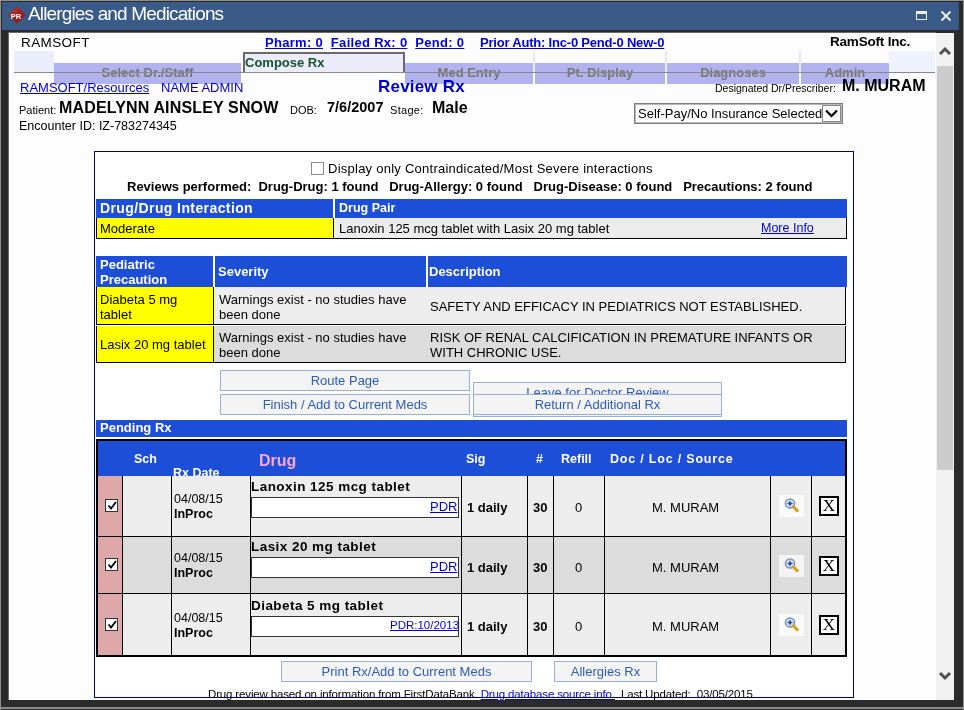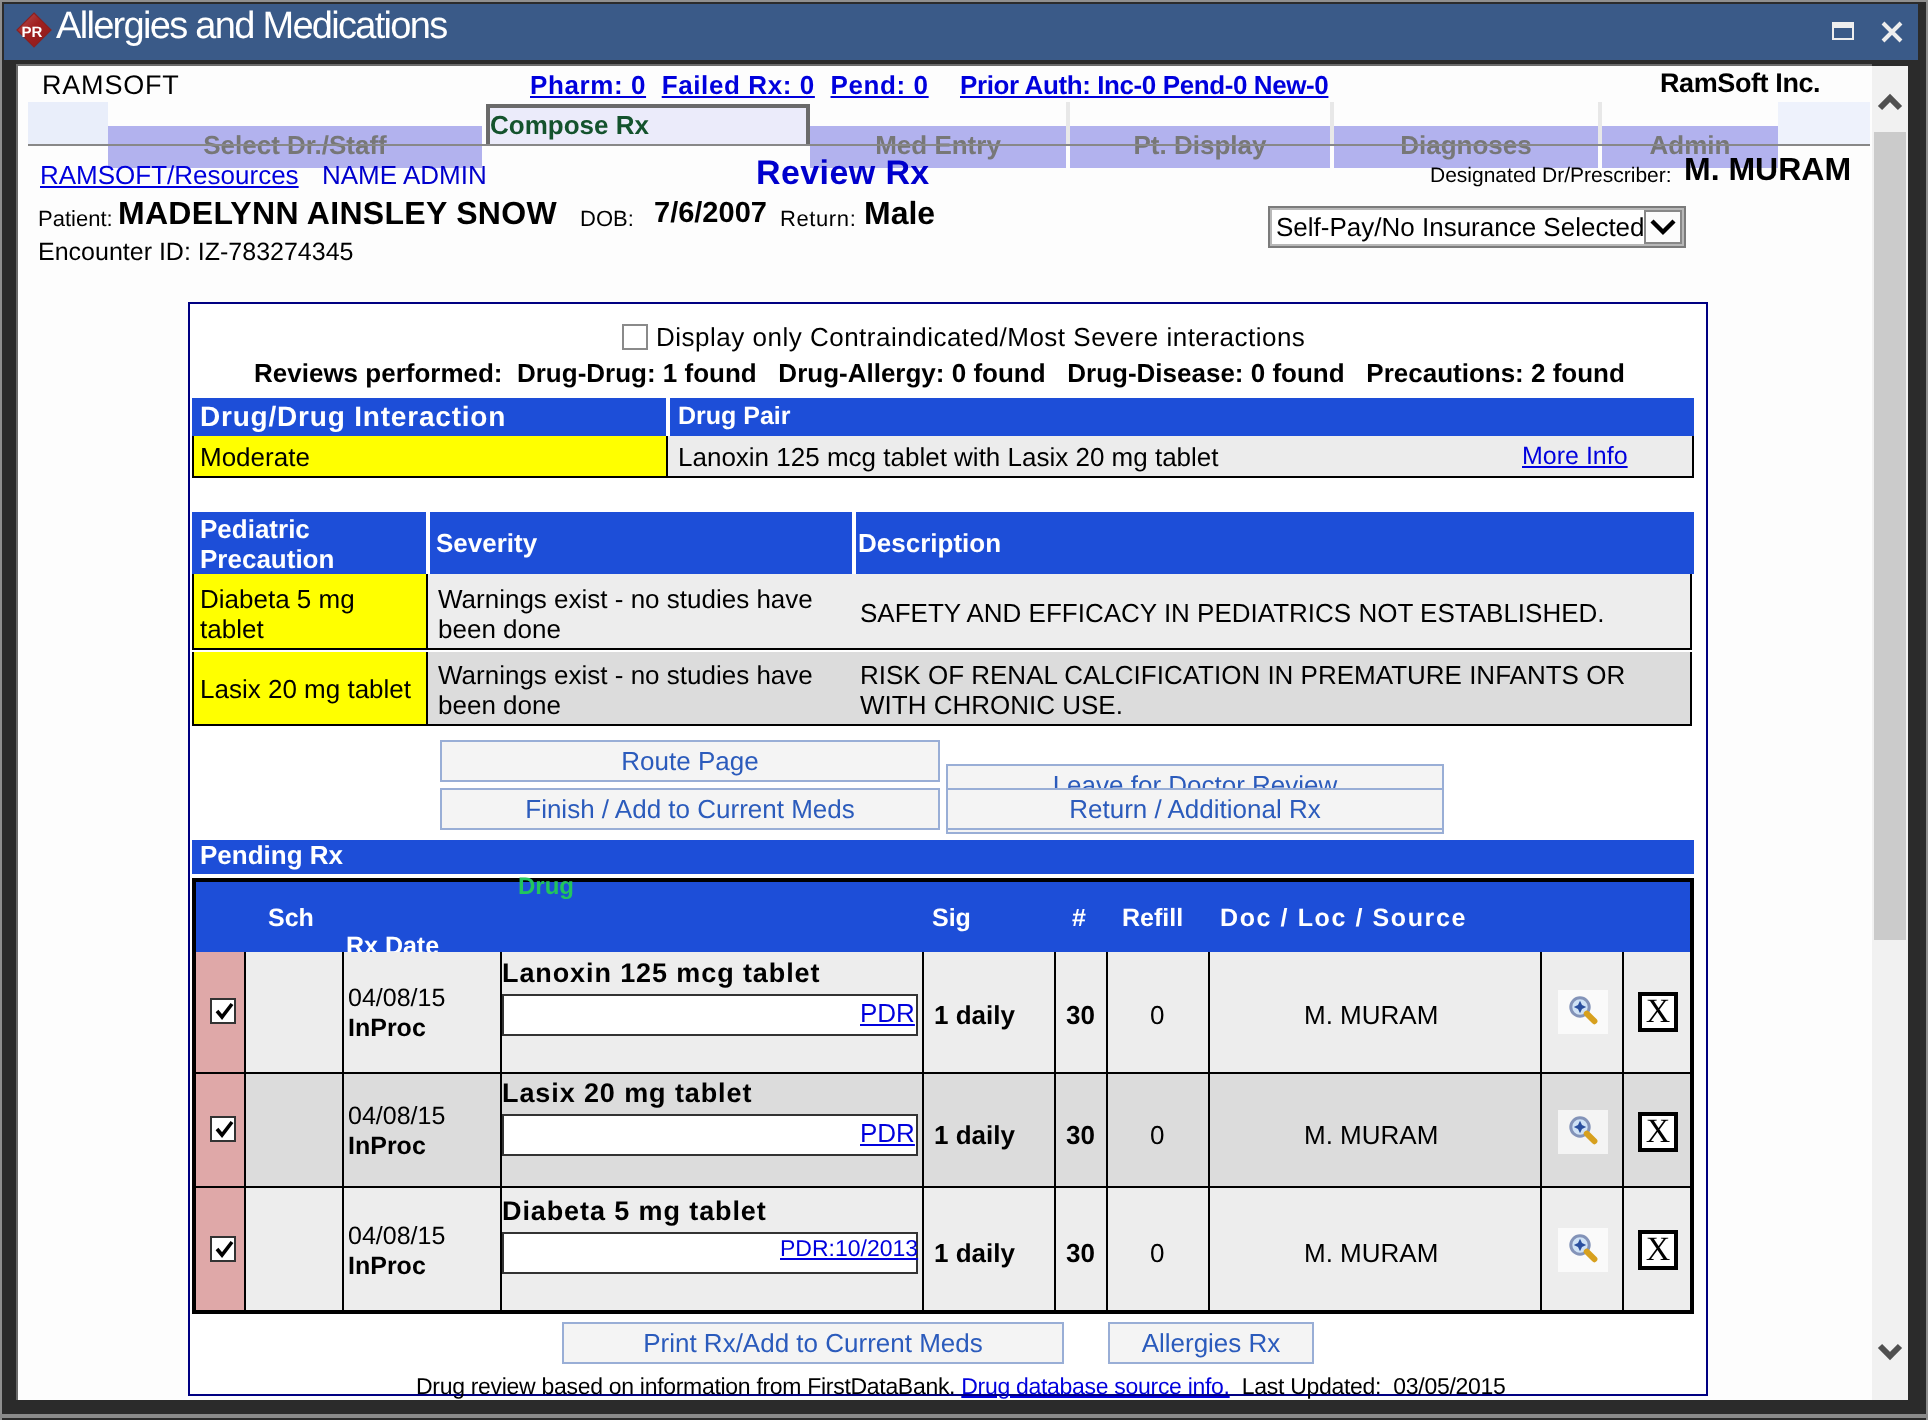--- a/index.html
+++ b/index.html
@@ -76,21 +76,21 @@
 <div class="abs link" style="left:20px;top:80px;font-size:13px">RAMSOFT/Resources</div>
 <div class="abs" style="left:161px;top:80px;font-size:13px;color:#0000cc">NAME ADMIN</div>
 <div class="abs" style="left:378px;top:77px;font-size:17px;font-weight:bold;color:#0000cc;letter-spacing:0.2px">Review Rx</div>
 <div class="abs" style="left:715px;top:82px;font-size:10.5px">Designated Dr/Prescriber:</div>
 <div class="abs" style="left:842px;top:77px;font-size:16px;font-weight:bold">M. MURAM</div>
 
 <div class="abs" style="left:19px;top:104px;font-size:11px">Patient:</div>
 <div class="abs" style="left:59px;top:99px;font-size:16px;font-weight:bold;letter-spacing:0.15px">MADELYNN AINSLEY SNOW</div>
 <div class="abs" style="left:290px;top:104px;font-size:11px">DOB:</div>
 <div class="abs" style="left:327px;top:99px;font-size:14.5px;font-weight:bold">7/6/2007</div>
-<div class="abs" style="left:390px;top:104px;font-size:11px;letter-spacing:0.3px">Return:</div>
+<div class="abs" style="left:390px;top:104px;font-size:11px;letter-spacing:0.3px">Stage:</div>
 <div class="abs" style="left:432px;top:99px;font-size:16px;font-weight:bold">Male</div>
 <div class="abs" style="left:19px;top:119px;font-size:12.5px">Encounter ID: IZ-783274345</div>
 
 <div class="abs" style="left:634px;top:103px;width:209px;height:21px;background:#fff;border:1px solid #7b7b7b;box-shadow:inset 0 0 0 1px #b8b8b8"></div>
 <div class="abs" style="left:638px;top:106px;font-size:13px">Self-Pay/No Insurance Selected</div>
 <div class="abs" style="left:822px;top:105px;width:19px;height:17px;background:#fcfcfc;border:1px solid #888"></div>
 <svg class="abs" style="left:824px;top:109px" width="15" height="10">
     <path d="M2,1.5 L7.5,7 L13,1.5" stroke="#000" stroke-width="2.2" fill="none"></path>
   </svg>
 
@@ -136,21 +136,21 @@
 <div class="btn" style="left:473px;top:382px;width:249px;height:35px;line-height:19px">Leave for Doctor Review</div>
 <div class="btn" style="left:220px;top:394px;width:250px;height:21px;line-height:19px">Finish / Add to Current Meds</div>
 <div class="btn" style="left:473px;top:394px;width:249px;height:21px;line-height:19px">Return / Additional Rx</div>
 
 <div class="abs navy" style="left:96px;top:420px;width:751px;height:17px;font-size:13px;line-height:16px"><span style="margin-left:4px">Pending Rx</span></div>
 
 <div class="abs" style="left:96px;top:439px;width:751px;height:218px;border:2px solid #000"></div>
 <div class="abs navy" style="left:98px;top:441px;width:747px;height:35px"></div>
 <div class="abs" style="left:134px;top:452px;font-size:12.5px;font-weight:bold;color:#fff">Sch</div>
 <div class="abs" style="left:173px;top:466px;font-size:12.5px;font-weight:bold;color:#fff;line-height:14px">Rx Date<br>Stage</div>
-<div class="abs" style="left:259px;top:436px;font-size:12px;font-weight:bold;color:#22c55e">Drug</div>
+<div class="abs" style="left:259px;top:452px;font-size:16px;font-weight:bold;color:#f9a8d4">Drug</div>
 <div class="abs" style="left:466px;top:452px;font-size:12.5px;font-weight:bold;color:#fff">Sig</div>
 <div class="abs" style="left:536px;top:452px;font-size:12.5px;font-weight:bold;color:#fff">#</div>
 <div class="abs" style="left:561px;top:452px;font-size:12.5px;font-weight:bold;color:#fff">Refill</div>
 <div class="abs" style="left:610px;top:452px;font-size:12.5px;font-weight:bold;color:#fff;letter-spacing:0.8px">Doc / Loc / Source</div>
 
 <div class="abs g1" style="left:98px;top:476px;width:747px;height:60px"></div>
 <div class="abs g2" style="left:98px;top:537px;width:747px;height:56px"></div>
 <div class="abs g1" style="left:98px;top:594px;width:747px;height:61px"></div>
 <div class="abs" style="left:98px;top:476px;width:24px;height:179px;background:#dfa8a8"></div>
 

